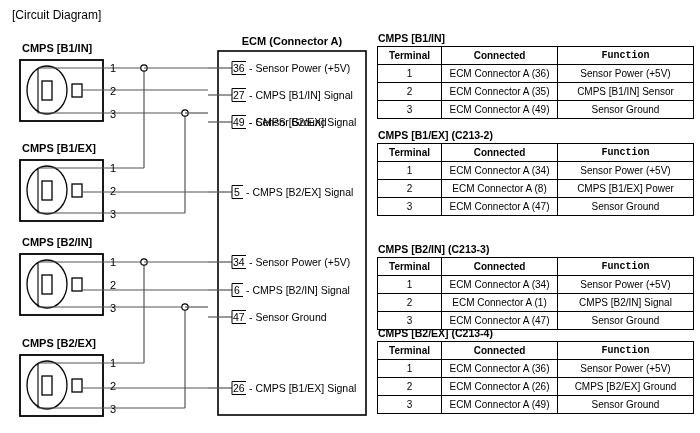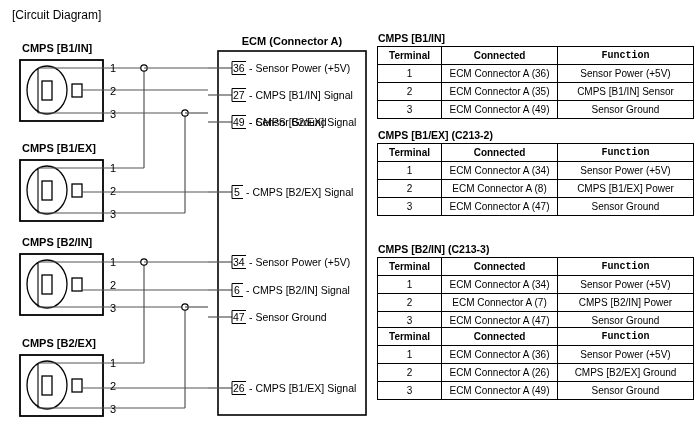--- a/index.html
+++ b/index.html
@@ -280,33 +280,34 @@
           </tr>
         </thead>
         <tbody>
           <tr>
             <td>1</td>
             <td>ECM Connector A (34)</td>
             <td>Sensor Power (+5V)</td>
           </tr>
           <tr>
             <td>2</td>
-            <td>ECM Connector A (7)</td>
-            <td>CMPS [B2/IN] Power</td>
+            <td>ECM Connector A (1)</td>
+            <td>CMPS [B2/IN] Signal</td>
           </tr>
           <tr>
             <td>3</td>
             <td>ECM Connector A (47)</td>
             <td>Sensor Ground</td>
           </tr>
         </tbody>
       </table>
     </div>
 
     <div class="table-block" style="top:327px;">
+      <div class="tbl-caption">CMPS [B2/EX] (C213-4)</div>
       <table class="conn">
         <thead>
           <tr>
             <th class="col-term">Terminal</th>
             <th class="col-conn">Connected</th>
             <th class="col-func">Function</th>
           </tr>
         </thead>
         <tbody>
           <tr>

